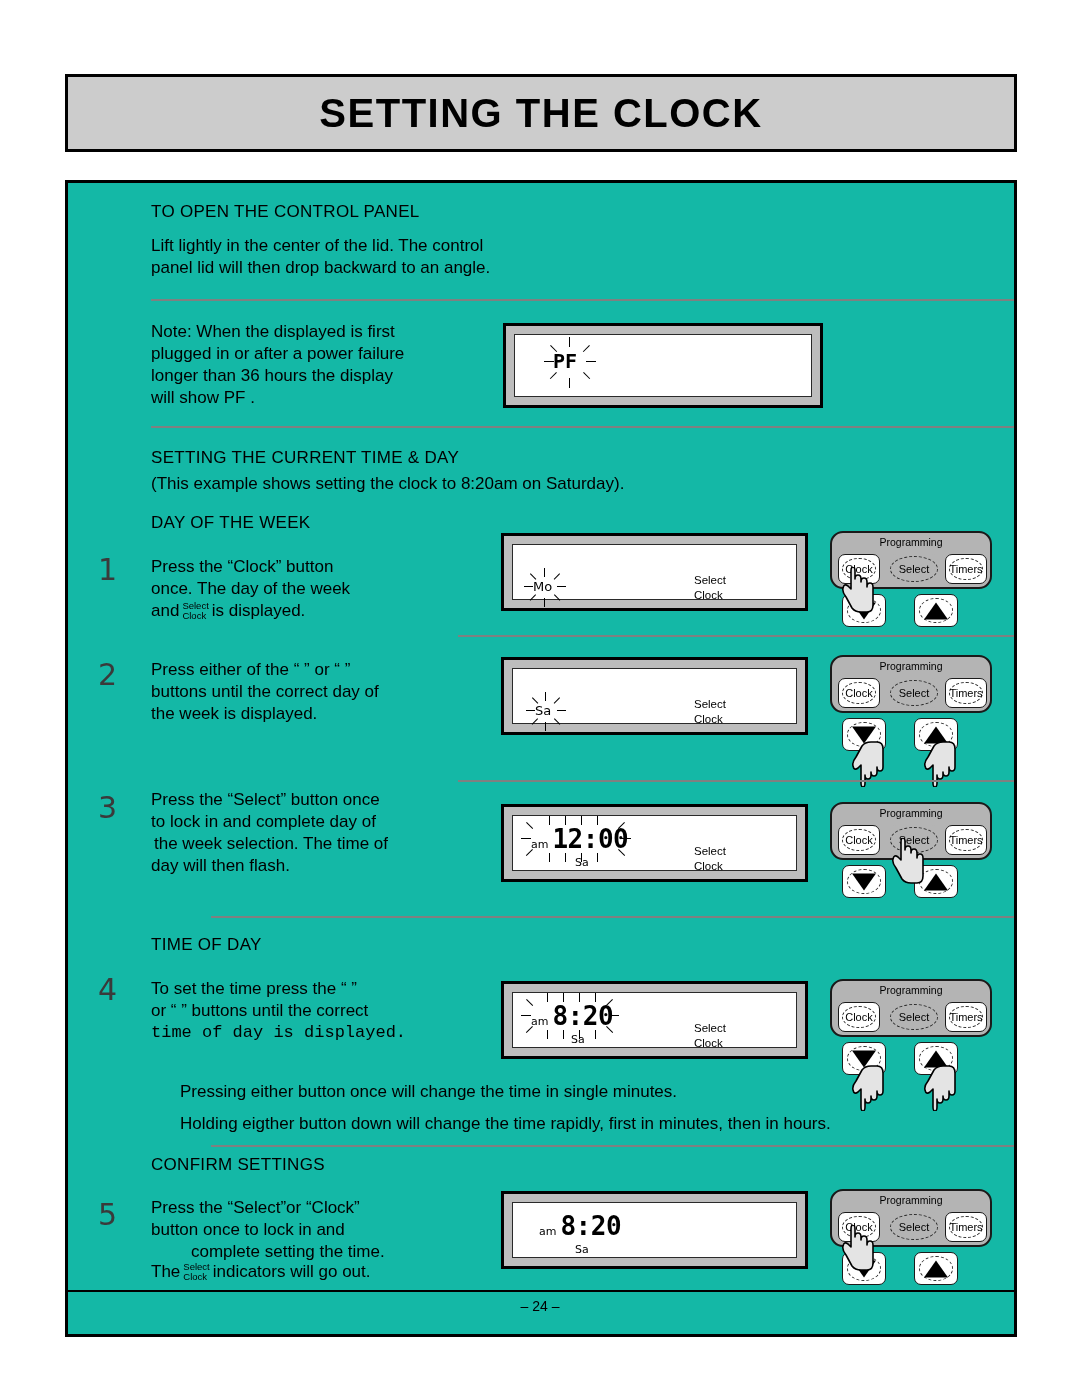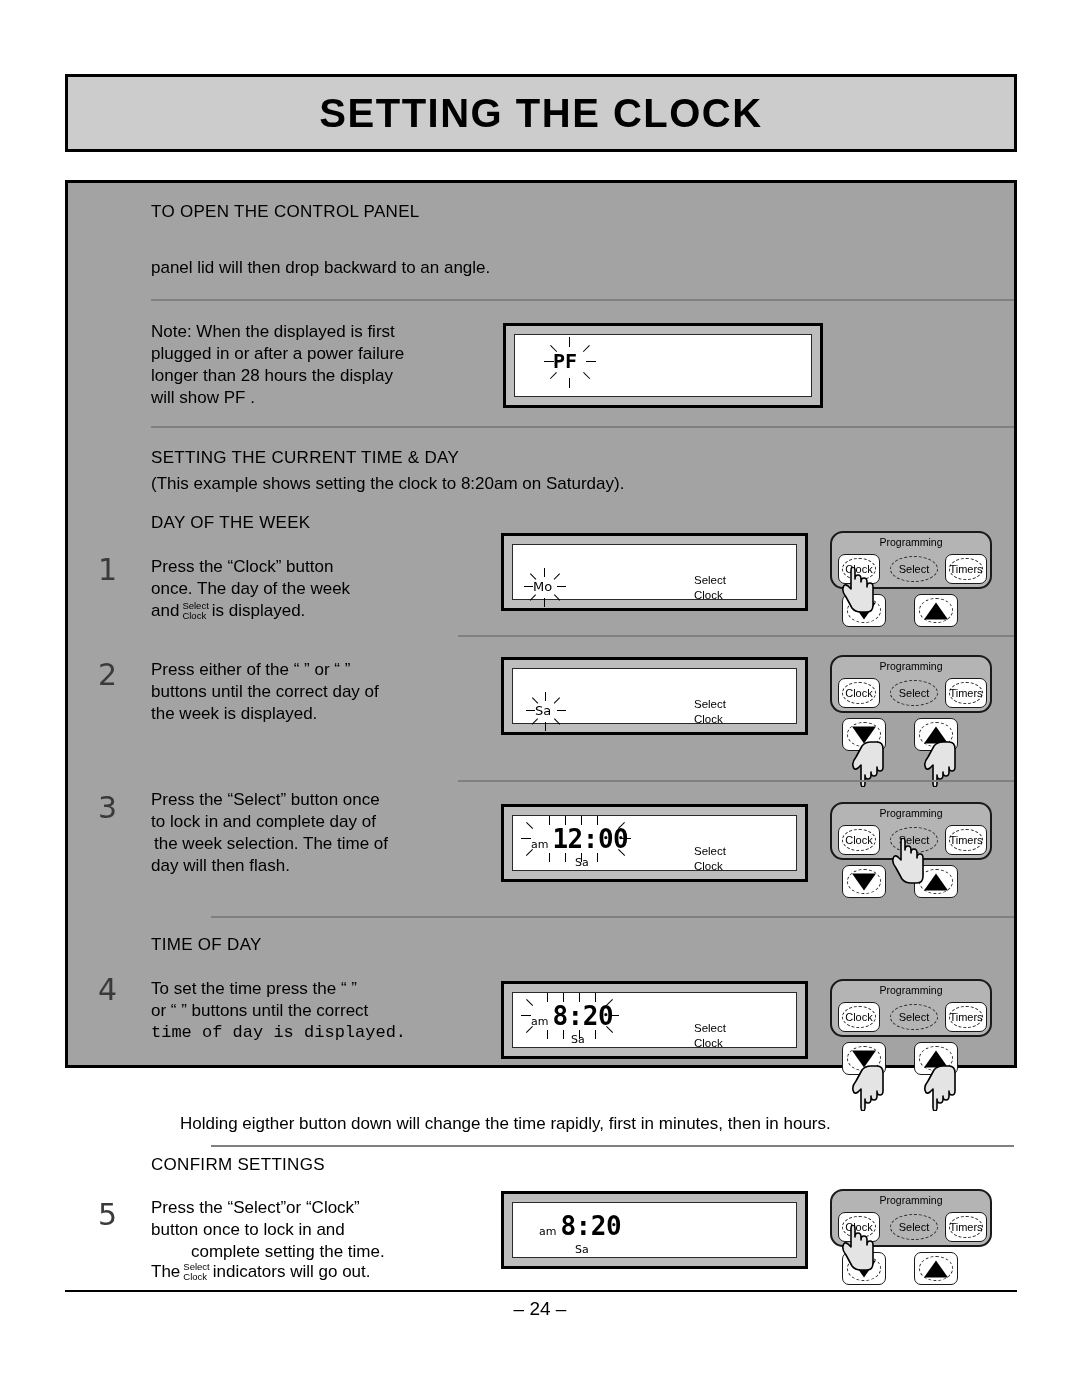--- a/index.html
+++ b/index.html
@@ -44,24 +44,24 @@
     color: #000000;
     white-space: nowrap;
   }
 
   
   .content-box {
     position: absolute;
     left: 65px;
     top: 180px;
     width: 952px;
-    height: 888px;
+    height: 1157px;
     border: 3px solid #000000;
     box-sizing: border-box;
-    background: #a3a3a3;
+    background: #14b8a6;
   }
 
   .inner {
     position: absolute;
     left: 0; top: 0;
     width: 946px;
     height: 1092px;
   }
 
   
@@ -288,43 +288,44 @@
     width: 952px;
     height: 2px;
     background: #000000;
   }
   .page-num {
     position: absolute;
     left: 0;
     top: 1298px;
     width: 1080px;
     text-align: center;
-    font-size: 19px;
+    font-size: 14px;
   }
 </style>
 </head>
 <body>
 
 <div class="page">
 
   <div class="title-bar">
     <div class="title-text">SETTING THE CLOCK</div>
   </div>
 
   <div class="content-box">
     <div class="inner">
 
       <div class="sec-head" style="left:83px; top:19px;">TO OPEN THE CONTROL PANEL</div>
+      <div class="body-text wide" style="left:83px; top:52px;">Lift lightly in the center of the lid. The control</div>
       <div class="body-text wide" style="left:83px; top:74px;">panel lid will then drop backward to an angle.</div>
 
       <div class="rule" style="left:83px; top:116px; width:863px;"></div>
 
       <div class="body-text wide" style="left:83px; top:138px;">Note: When the displayed is first</div>
       <div class="body-text wide" style="left:83px; top:160px;">plugged in or after a power failure</div>
-      <div class="body-text wide" style="left:83px; top:182px;">longer than  28 hours the display</div>
+      <div class="body-text wide" style="left:83px; top:182px;">longer than  36 hours the display</div>
       <div class="body-text wide" style="left:83px; top:204px;">will show  PF .</div>
 
       <div class="lcd" style="left:435px; top:140px; width:320px; height:85px;">
         <div class="lcd-screen">
           <div class="lcd-pf" style="left:38px; top:14px;">PF</div>
           <div class="burst" style="left:38px; top:12px; width:34px; height:30px;">
             <i style="left:-9px;  top:14px;  width:10px; height:1.4px;"></i>
             <i style="left:33px;  top:14px;  width:10px; height:1.4px;"></i>
             <i style="left:16px;  top:-10px; width:1.4px; height:10px;"></i>
             <i style="left:16px;  top:31px;  width:1.4px; height:10px;"></i>
@@ -599,20 +600,21 @@
             <path d="M9 42 L9 24 L6 27 Q2 30 1 25 Q0 21 4 16 L10 5 Q13 1 19 1 L25 1 Q31 1 31 8 L31 26 Q31 30 28 30 Q25 30 25 26 L25 31 Q25 35 22 35 Q19 35 19 31 L19 34 Q19 38 16 38 Q13 38 13 34 L13 42 Q13 46 11 46 Q9 46 9 42 Z" fill="#e4e4e4" stroke="#000000" stroke-width="1.6" stroke-linejoin="round"></path>
           </svg>
         </div>
         <div class="hand" style="left:94px; top:86px;">
           <svg width="34" height="46" viewBox="0 0 34 46">
             <path d="M9 42 L9 24 L6 27 Q2 30 1 25 Q0 21 4 16 L10 5 Q13 1 19 1 L25 1 Q31 1 31 8 L31 26 Q31 30 28 30 Q25 30 25 26 L25 31 Q25 35 22 35 Q19 35 19 31 L19 34 Q19 38 16 38 Q13 38 13 34 L13 42 Q13 46 11 46 Q9 46 9 42 Z" fill="#e4e4e4" stroke="#000000" stroke-width="1.6" stroke-linejoin="round"></path>
           </svg>
         </div>
       </div>
 
+      <div class="body-text wide" style="left:112px; top:898px;">Pressing either button once will change the time in single minutes.</div>
       <div class="body-text wide" style="left:112px; top:930px;">Holding eigther button down will change the time rapidly, first in minutes, then in hours.</div>
 
       <div class="rule" style="left:143px; top:962px; width:803px;"></div>
 
       <div class="sec-head" style="left:83px; top:972px;">CONFIRM SETTINGS</div>
 
       <div class="stepnum" style="left:30px; top:1014px;">5</div>
       <div class="body-text wide" style="left:83px; top:1014px;">Press the “Select”or “Clock”</div>
       <div class="body-text wide" style="left:83px; top:1036px;">button once to lock in and</div>
       <div class="body-text wide" style="left:83px; top:1058px;margin-left:40px;">complete setting the time.</div>

